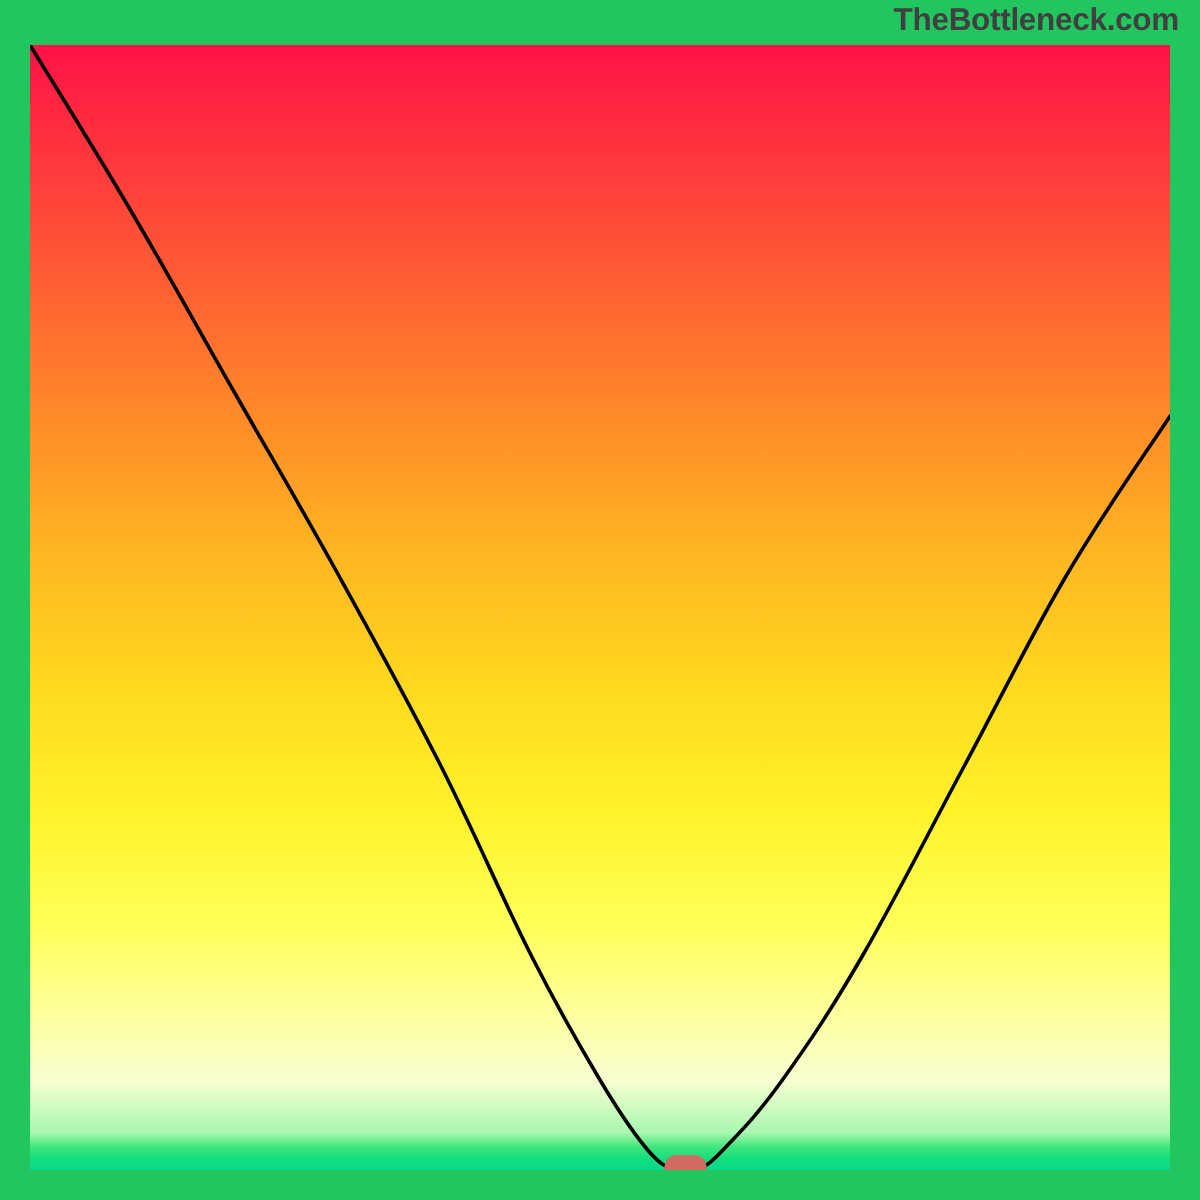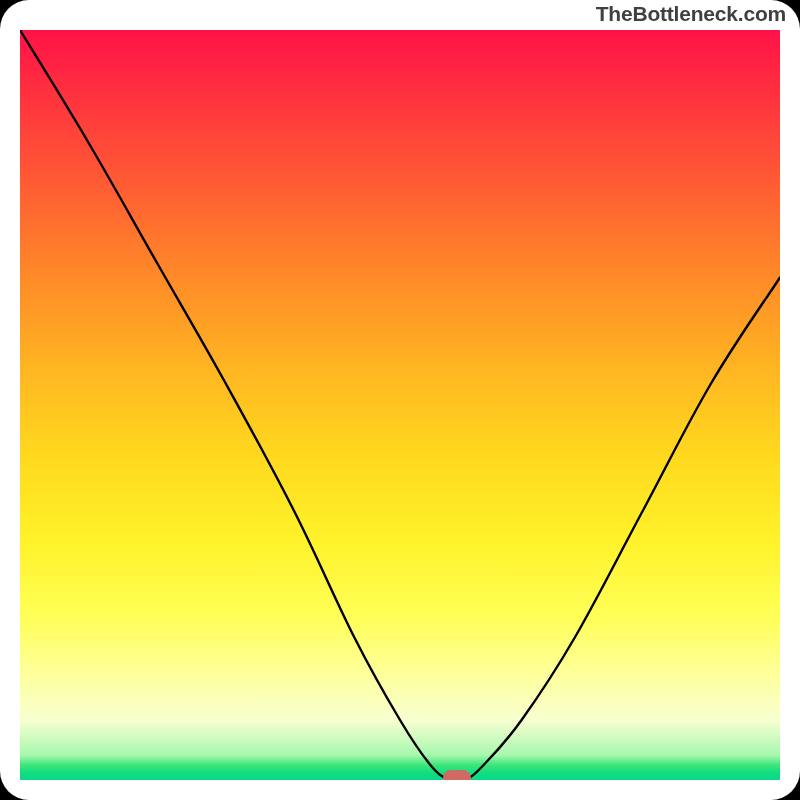--- a/index.html
+++ b/index.html
@@ -8,22 +8,21 @@
     width: 800px;
     height: 800px;
     background: #000;
     font-family: Arial, Helvetica, sans-serif;
     overflow: hidden;
   }
   .frame {
     position: relative;
     width: 800px;
     height: 800px;
-    background: #ffffff;
-    border-radius: 29px;
+    background: #22c55e;
   }
   .attribution {
     position: absolute;
     top: 2px;
     right: 14px;
     color: #404040;
     font-size: 21px;
     font-weight: 600;
     letter-spacing: -0.2px;
   }

